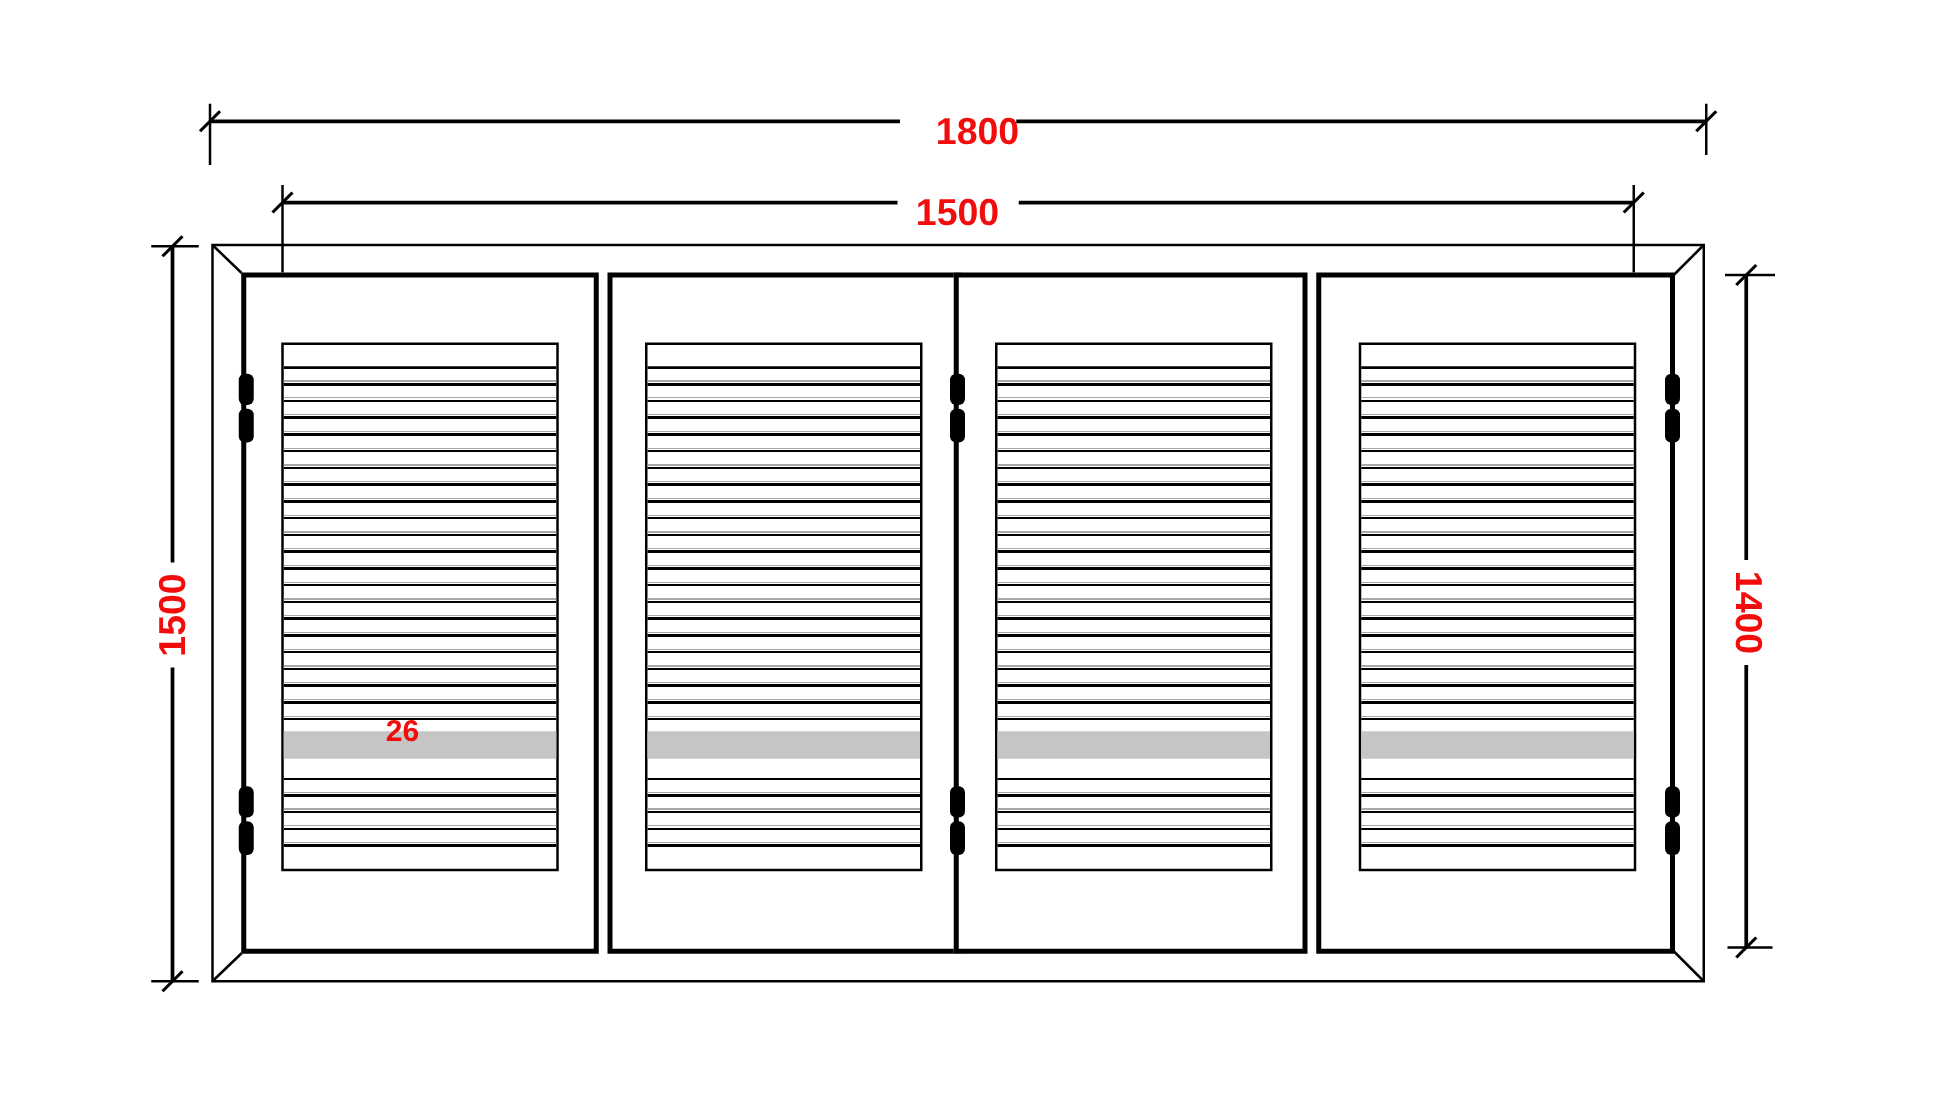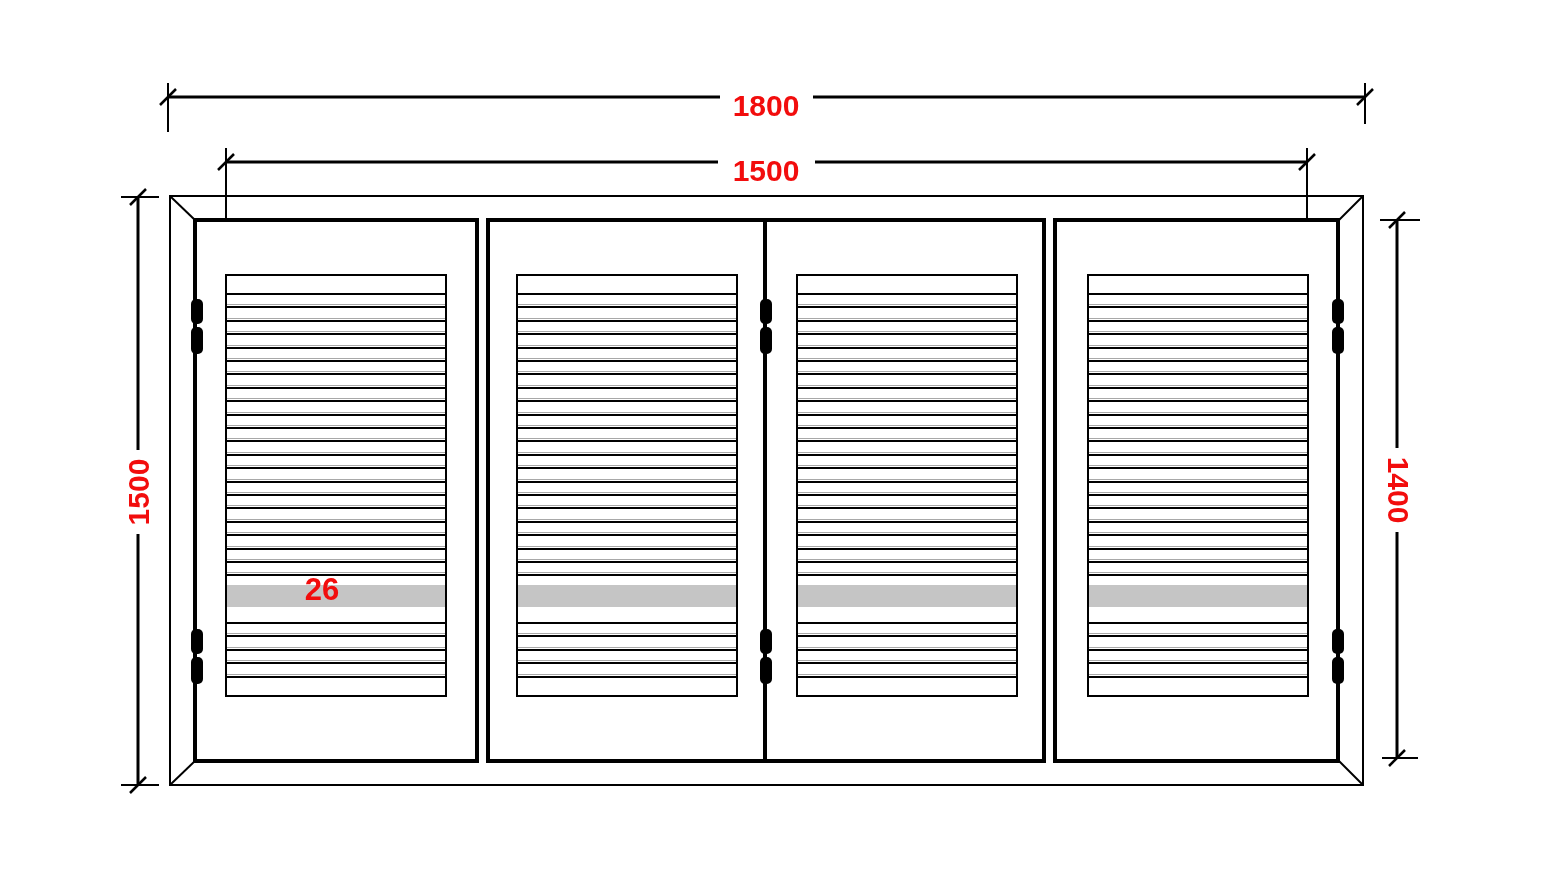--- a/index.html
+++ b/index.html
@@ -78,27 +78,27 @@
   
   .dim-label{
     position:absolute;
     color:var(--red);
     font-weight:bold;
     font-size:30px;
     line-height:1;
     white-space:nowrap;
     transform:translate(-50%,0);
   }
-  .dim-label-1800{left:766px;top:91px;}
+  .dim-label-1800{left:782px;top:91px;}
   .dim-label-1700{left:766px;top:156px;}
   .dim-label-v{transform:translate(-50%,-50%) rotate(-90deg);transform-origin:center;}
   .dim-label-1500{left:139px;top:492px;}
   .dim-label-1400{left:1398px;top:490px;transform:translate(-50%,-50%) rotate(90deg);}
   .dim-label-26{
-    left:322px;top:574px;font-size:31px;
+    left:322px;top:574px;font-size:24px;
   }
   svg.linework{position:absolute;left:0;top:0;}
   svg.linework line{stroke:var(--ink);}
 </style>
 </head>
 <body>
 
 <div id="canvas">
 
   <div class="outer-frame"></div>

